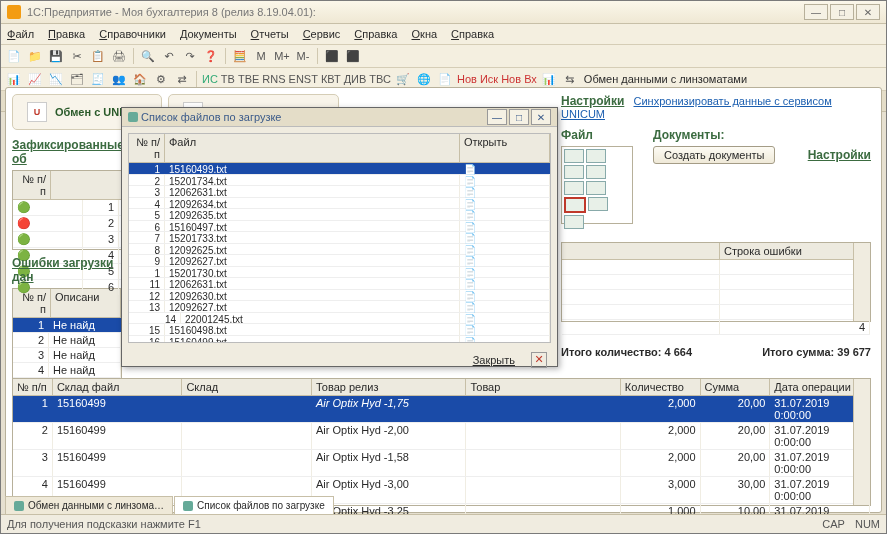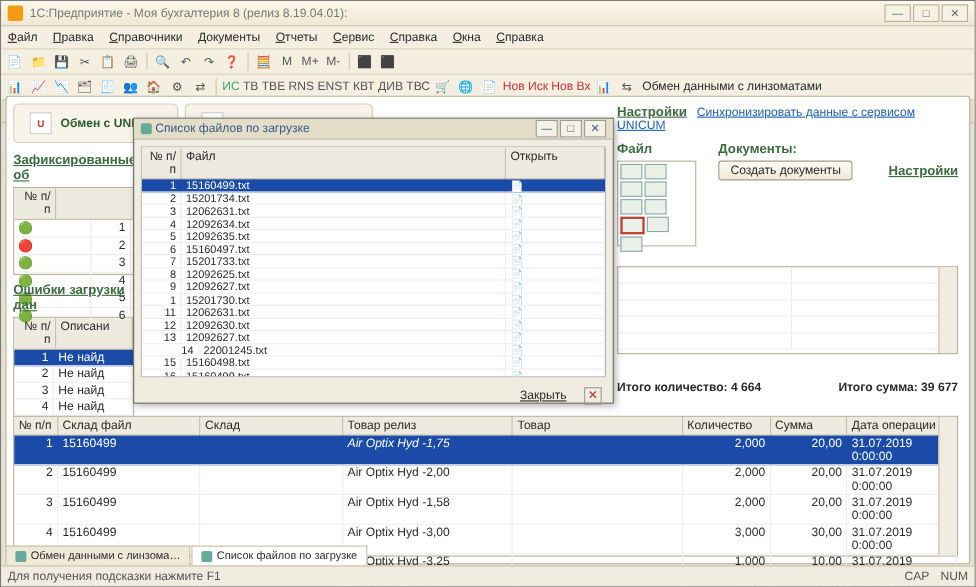--- a/index.html
+++ b/index.html
@@ -247,20 +247,24 @@
             </div>
           </div>
         </div>
         <div style="flex:1">
           <div class="secPlain">Документы:</div>
           <span class="btn">Создать документы</span>
           <span class="secTitle" style="float:right">Настройки</span>
         </div>
       </div>
       <div class="grid" style="margin-top:18px;height:78px;position:relative">
+        <div class="ghead">
+            <div class="gh" style="flex:1">&nbsp;</div>
+            <div class="gh" style="width:150px">Строка ошибки</div>
+          </div>
         <div class="grow">
             <div class="gc" style="flex:1"></div>
             <div class="gc ar" style="width:150px">1</div>
           </div>
         <div class="grow">
             <div class="gc" style="flex:1"></div>
             <div class="gc ar" style="width:150px">1</div>
           </div>
         <div class="grow">
             <div class="gc" style="flex:1"></div>

